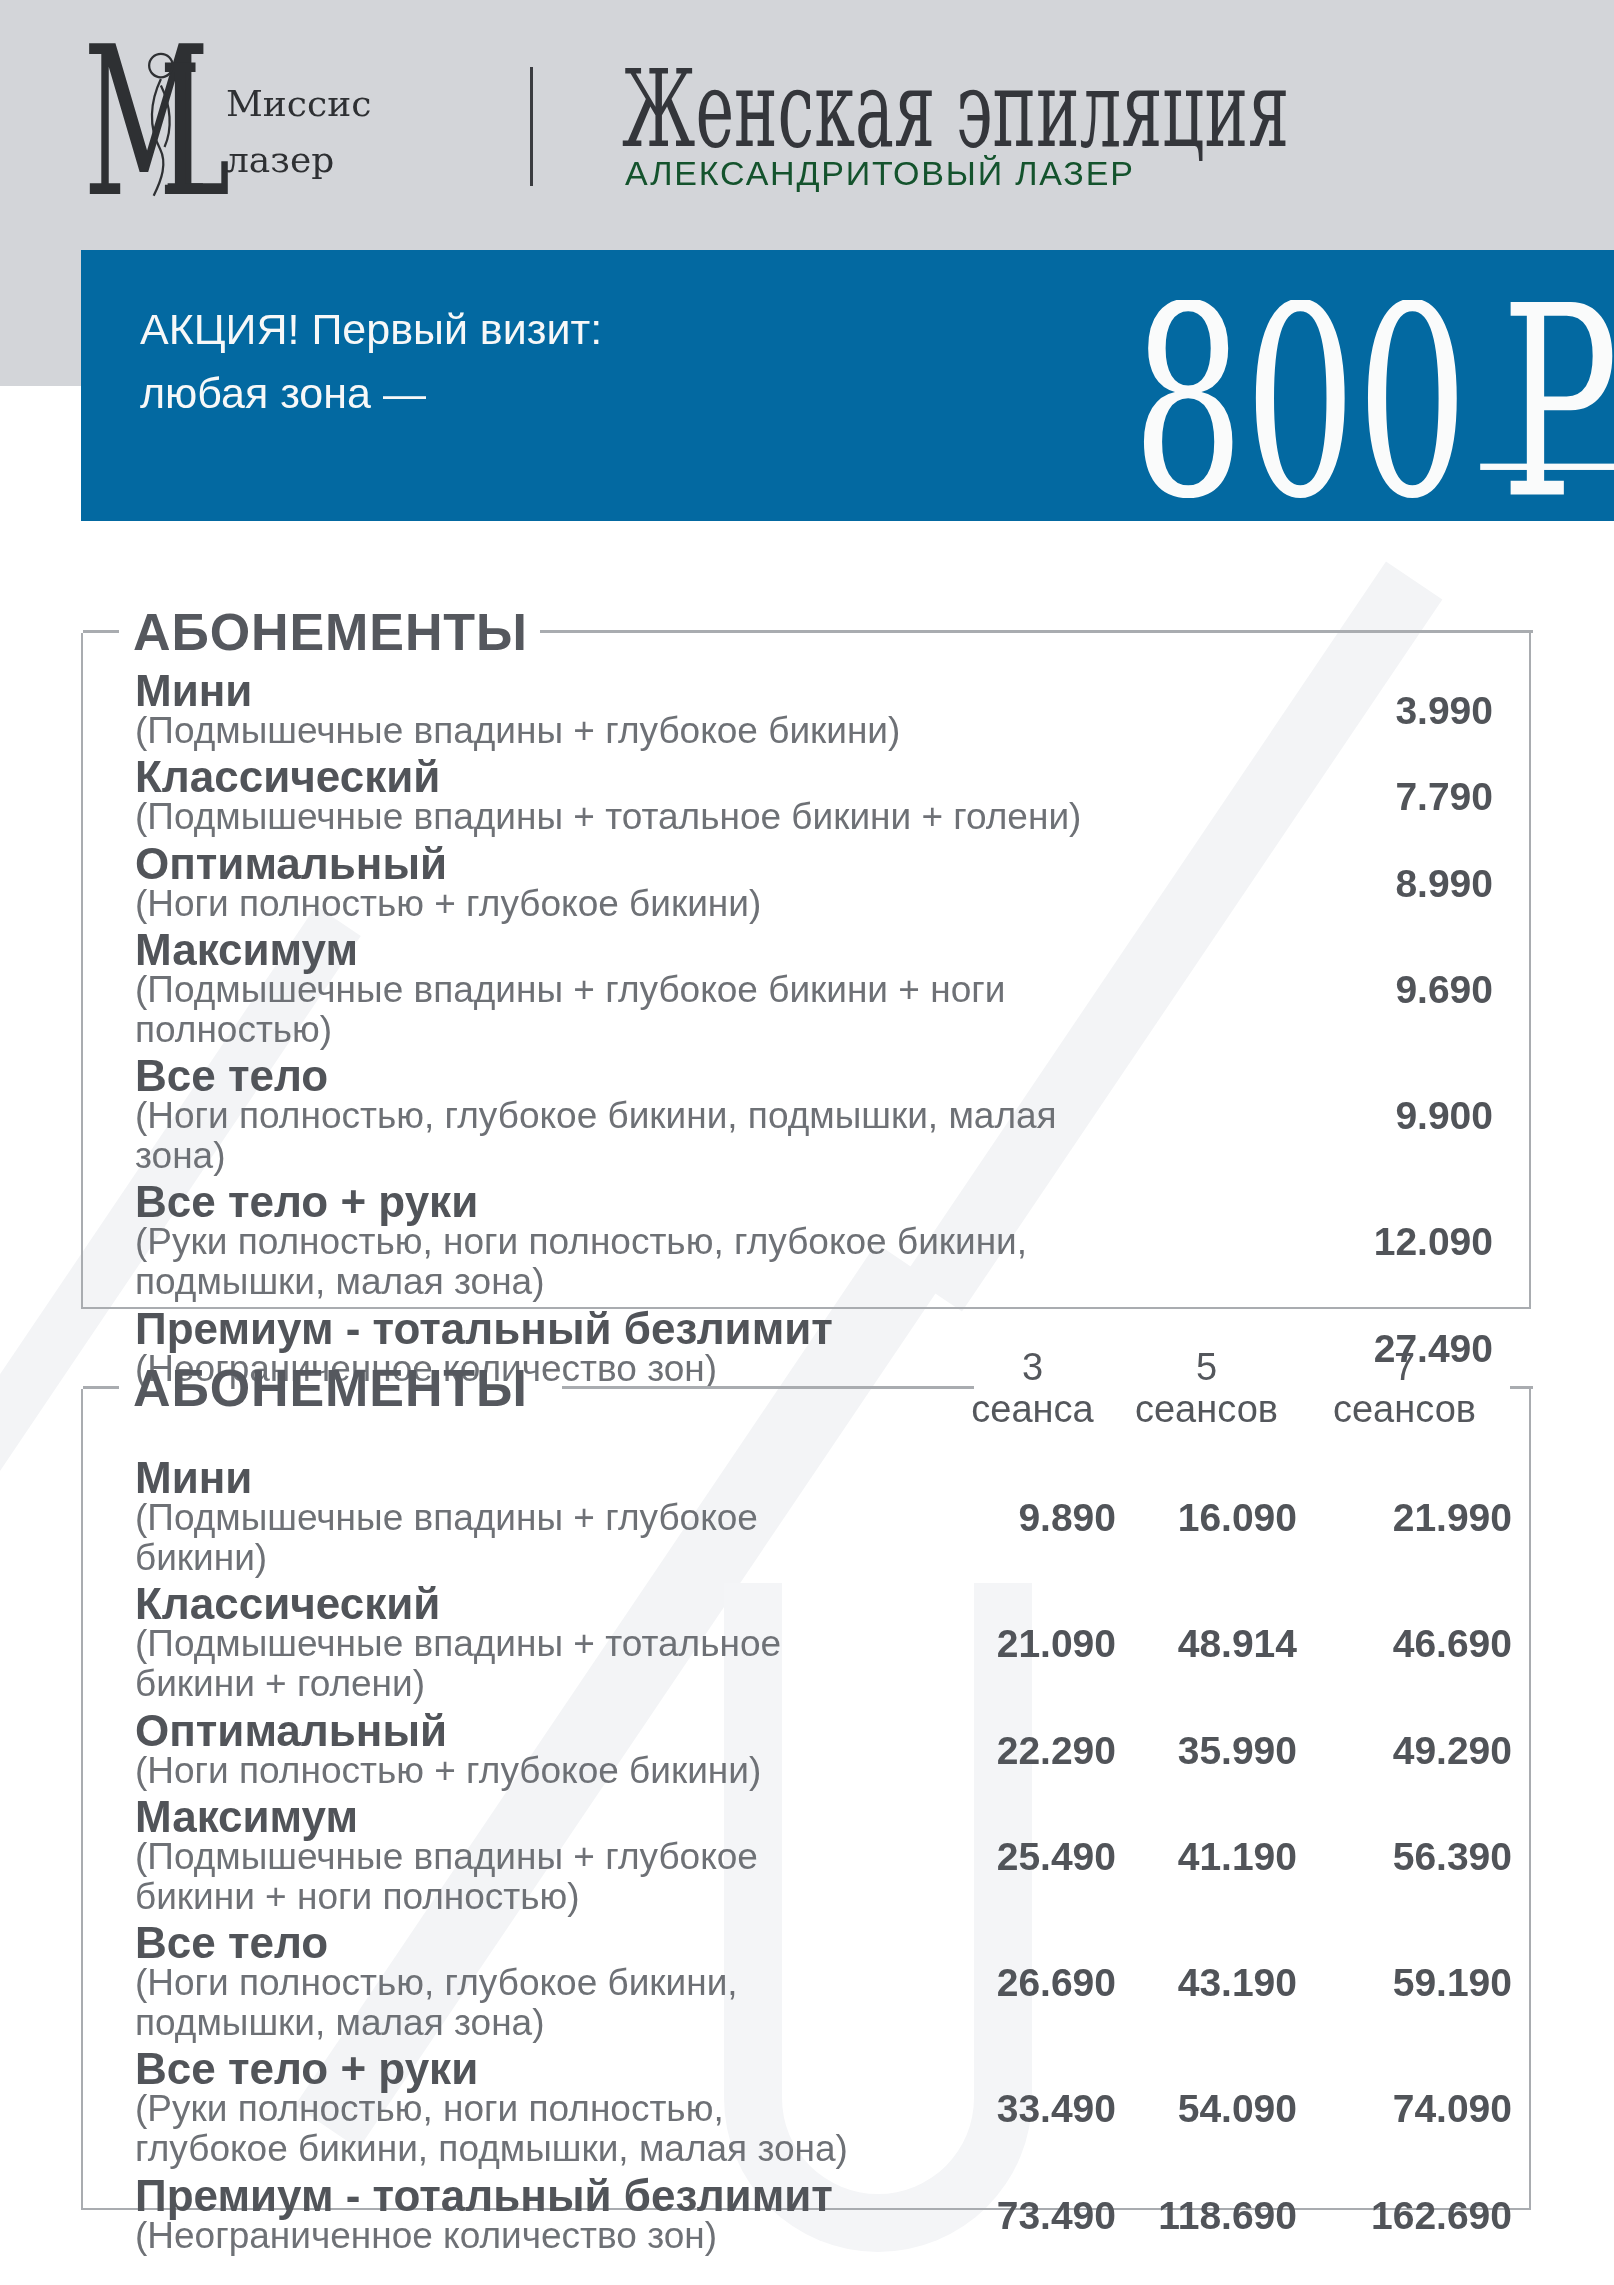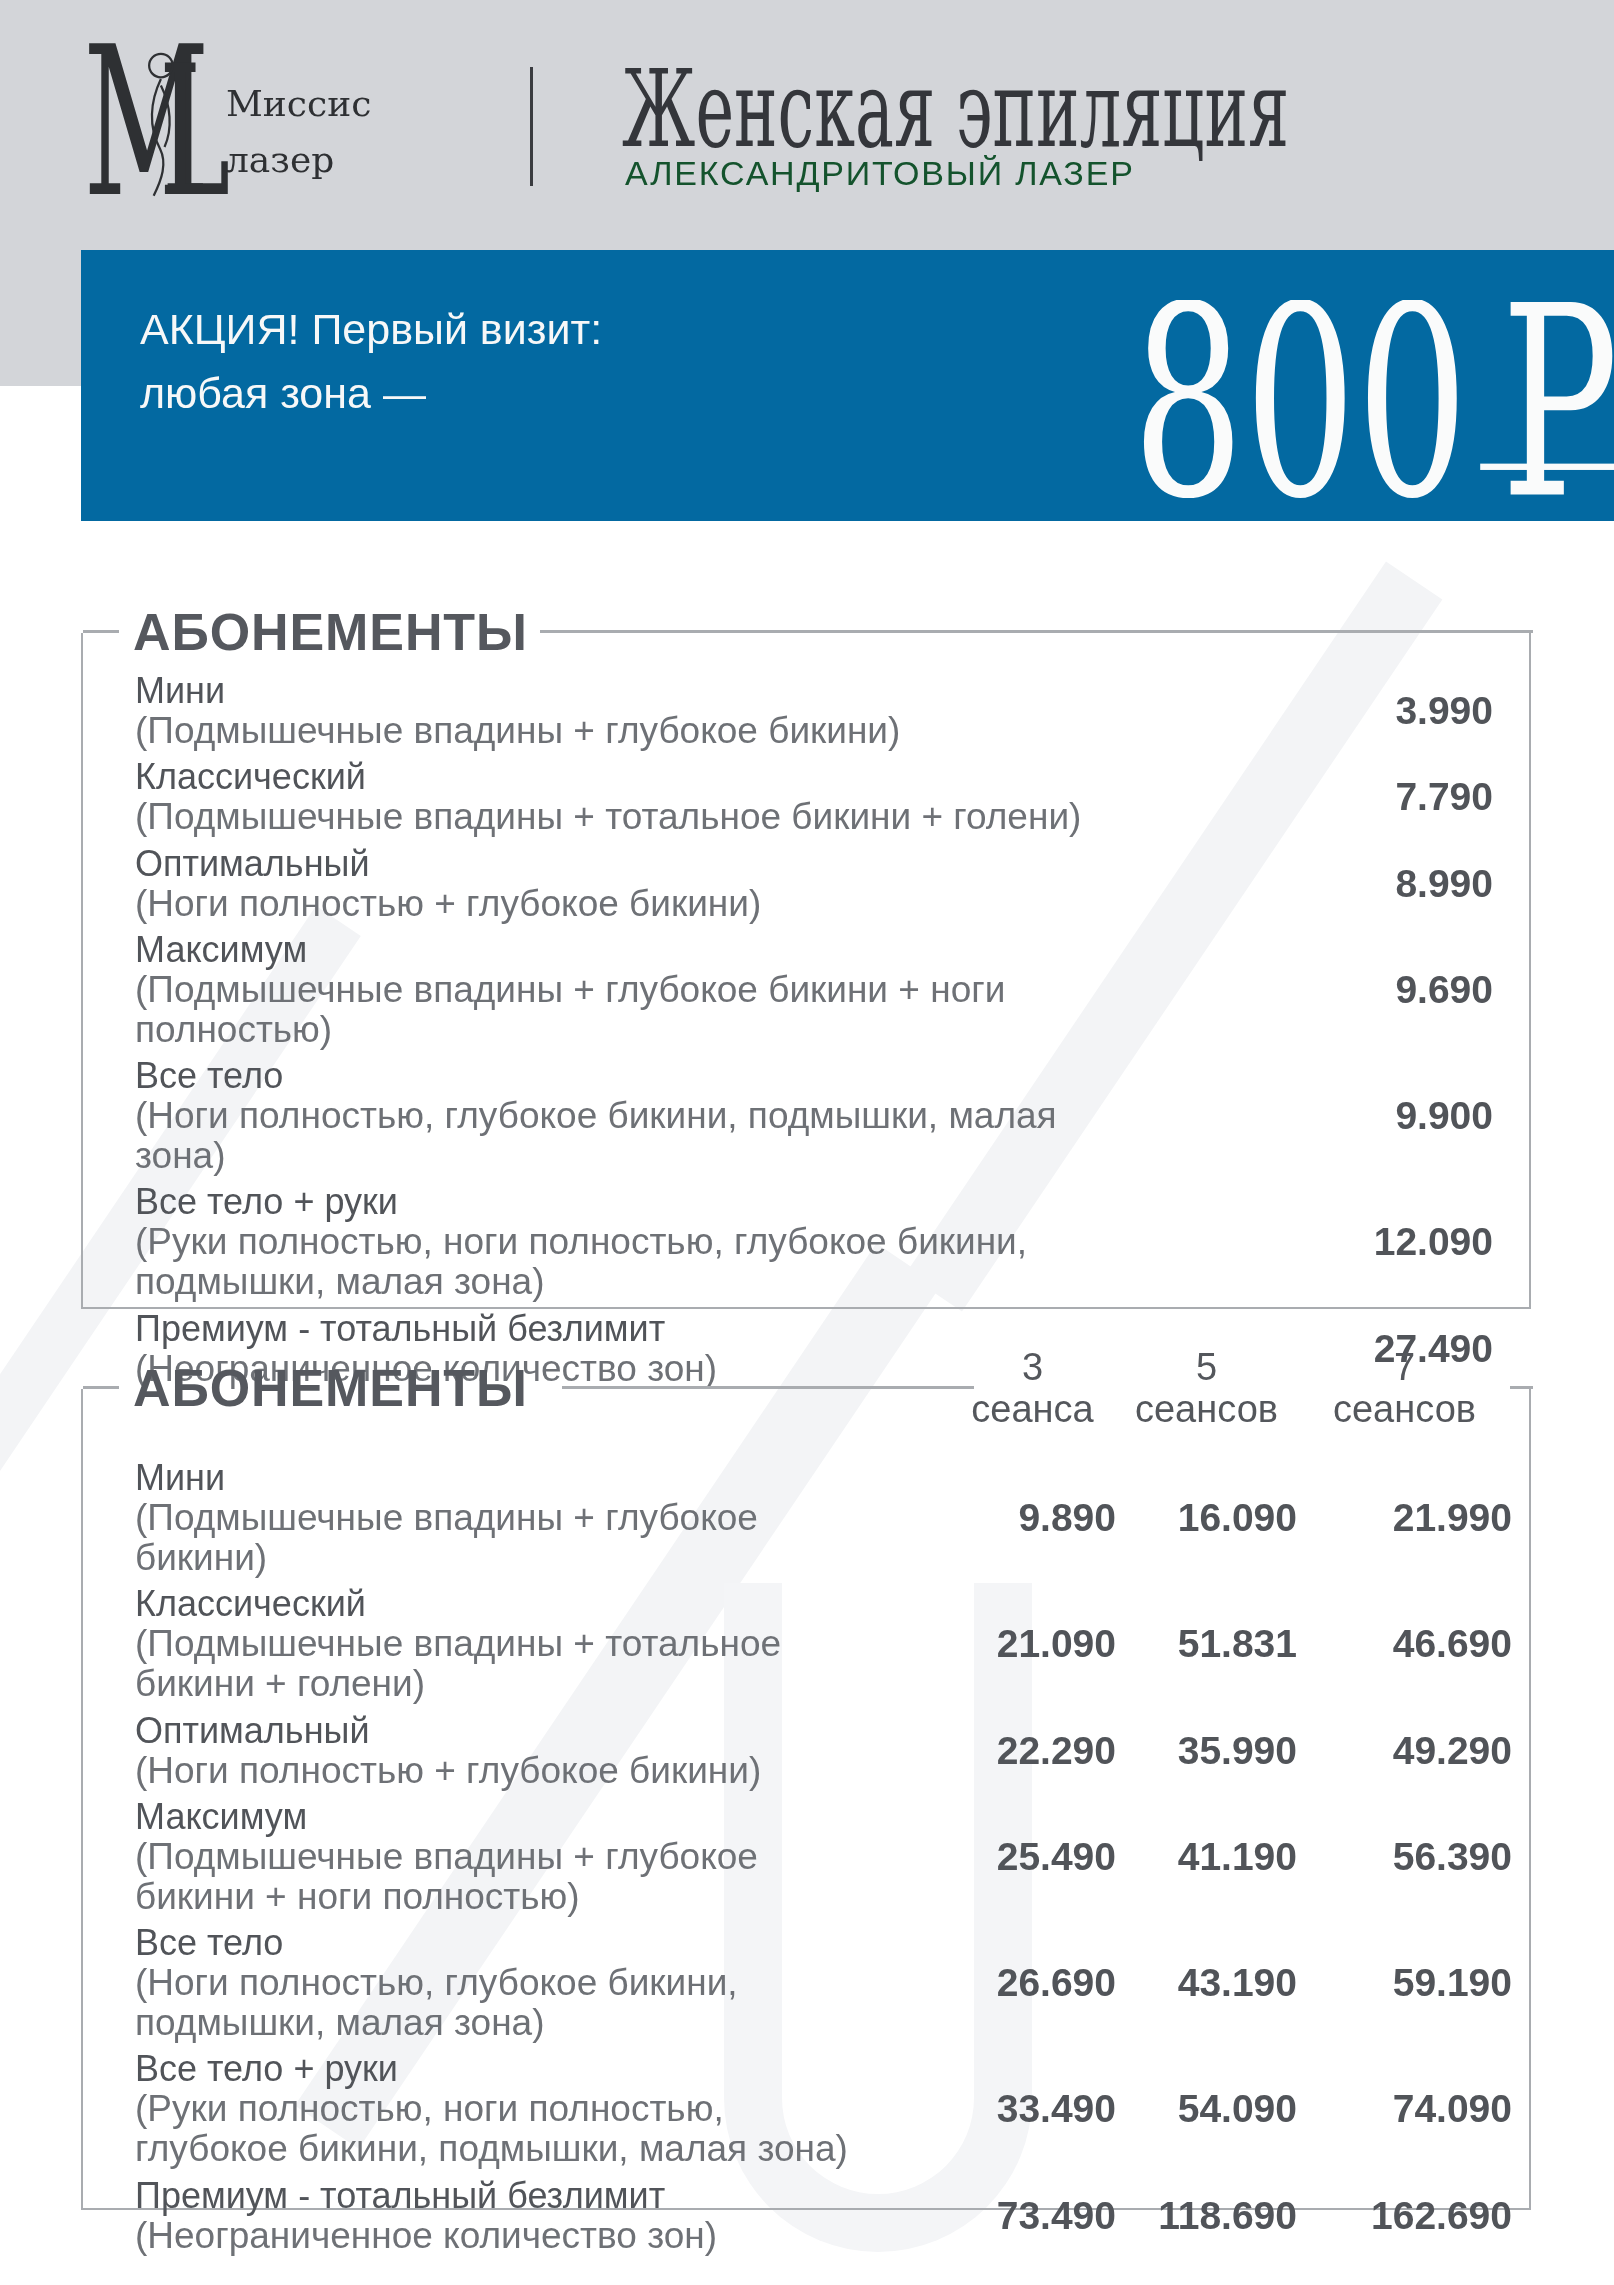--- a/index.html
+++ b/index.html
@@ -54,21 +54,21 @@
   .bseg { position:absolute; top:-2.7px; height:2.7px; background:#a9acb0; }
   .sec-title {
     position:absolute; left:50px; top:-32px; height:62px; line-height:62px;
     font-size:52px; font-weight:bold; color:#55585e; letter-spacing:0.9px;
     white-space:nowrap;
   }
   
   .c-rows { position:absolute; left:0; top:0; width:100%; padding:38px 36px 0 52px; display:flex; flex-direction:column; gap:6.3px; }
   .c-row { display:flex; align-items:center; }
   .c-info { flex:1 1 auto; }
-  .item-name { font-size:36px; line-height:40px; font-weight:normal; color:#515459; }
+  .item-name { font-size:44px; line-height:40px; font-weight:bold; color:#515459; }
   .item-desc { font-size:37px; line-height:40px; color:#6e7176; max-width:995px; }
   .c-price { flex:0 0 181px; text-align:right; font-size:39px; font-weight:bold; color:#515459; }
   
   .col-heads {
     position:absolute; left:0; top:-43px; width:100%; padding:0 20px 0 52px;
     display:grid; grid-template-columns:814px 167px 181px 215px;
   }
   .col-head { text-align:center; font-size:38px; line-height:42px; color:#54575c; }
   .s-rows { position:absolute; left:0; top:0; width:100%; padding:69px 20px 0 52px; display:flex; flex-direction:column; gap:6.3px; }
   .s-row { display:grid; grid-template-columns:814px 167px 181px 215px; align-items:center; }
@@ -209,21 +209,21 @@
           <div class="s-price">9.890</div>
           <div class="s-price">16.090</div>
           <div class="s-price">21.990</div>
         </div>
         <div class="s-row">
           <div class="s-info">
             <div class="item-name">Классический</div>
             <div class="item-desc">(Подмышечные впадины + тотальное бикини + голени)</div>
           </div>
           <div class="s-price">21.090</div>
-          <div class="s-price">51.831</div>
+          <div class="s-price">48.914</div>
           <div class="s-price">46.690</div>
         </div>
         <div class="s-row">
           <div class="s-info">
             <div class="item-name">Оптимальный</div>
             <div class="item-desc">(Ноги полностью + глубокое бикини)</div>
           </div>
           <div class="s-price">22.290</div>
           <div class="s-price">35.990</div>
           <div class="s-price">49.290</div>

